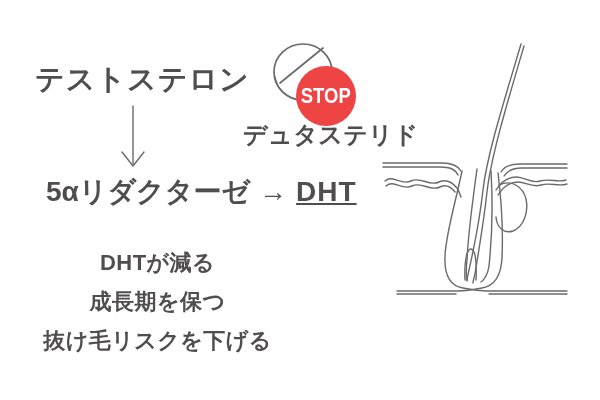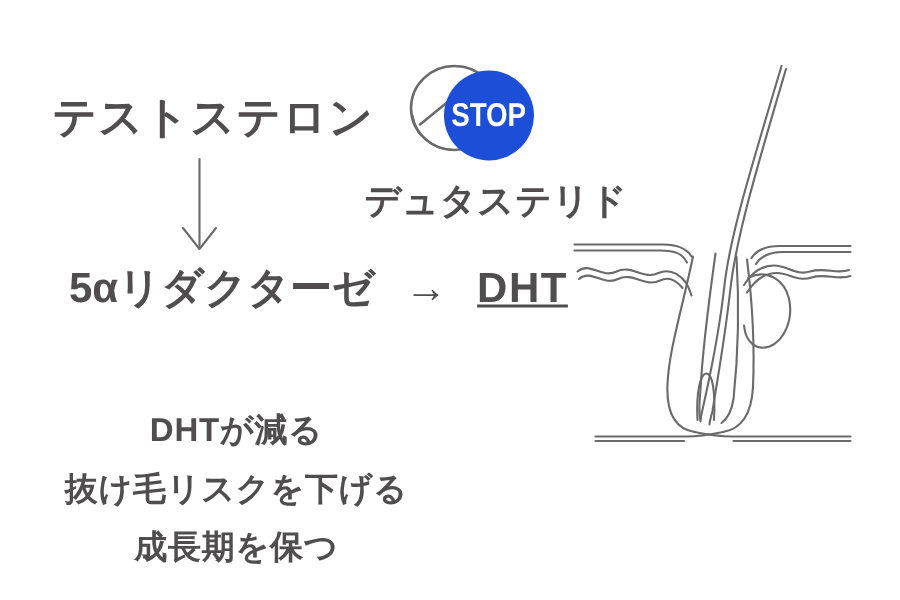--- a/index.html
+++ b/index.html
@@ -11,32 +11,32 @@
   .jp{
     position:absolute;
     color:#4f4d4d;
     font-weight:700;
     white-space:nowrap;
   }
   #testosterone{left:35px;top:66px;font-size:29px;line-height:27px;letter-spacing:1px;}
   #down-arrow{position:absolute;left:118px;top:104px;width:30px;height:70px;}
   #reductase-row{
     left:46px;top:177px;font-size:28px;line-height:30px;
-    display:flex;align-items:center;gap:18px;
+    display:flex;align-items:center;gap:7px;
   }
   #reductase-row .flow-arrow{font-size:28px;font-weight:400;padding:0 2px;}
   #reductase-row .product{letter-spacing:1px;text-decoration:underline;}
   #effects{
     left:40px;top:243px;width:235px;text-align:center;
-    font-size:22px;line-height:39px;letter-spacing:0.5px;margin-top:24px;
+    font-size:22px;line-height:39px;letter-spacing:0.5px;
   }
   #pill-icon{position:absolute;left:270px;top:40px;width:66px;height:64px;}
   #stop-badge{
-    position:absolute;left:296px;top:47px;width:60px;height:60px;
-    border-radius:50%;background:#1d4ed8;
+    position:absolute;left:296px;top:66px;width:60px;height:60px;
+    border-radius:50%;background:#ef4444;
     display:flex;align-items:center;justify-content:center;
   }
   #stop-badge span{
     color:#ffffff;font-weight:700;font-size:22px;
     transform:scaleX(0.84);letter-spacing:0px;
   }
   #drug-name{left:243px;top:125px;font-size:24px;line-height:19px;letter-spacing:0.5px;}
   #follicle{position:absolute;left:380px;top:30px;width:200px;height:310px;}
   svg .ln{fill:none;stroke:#6a6a6a;stroke-width:1.4;stroke-linecap:round;stroke-linejoin:round;}
   svg .ln2{fill:none;stroke:#6a6a6a;stroke-width:1.7;stroke-linecap:round;stroke-linejoin:round;}
@@ -52,22 +52,22 @@
 </svg>
 
 <div class="jp" id="reductase-row">
   <span>5αリダクターゼ</span>
   <span class="flow-arrow">→</span>
   <span class="product">DHT</span>
 </div>
 
 <div class="jp" id="effects">
   <div>DHTが減る</div>
+  <div>成長期を保つ</div>
   <div>抜け毛リスクを下げる</div>
-  <div>成長期を保つ</div>
 </div>
 
 <svg id="pill-icon" viewBox="0 0 66 64">
   <ellipse class="ln2" cx="33" cy="32" rx="29" ry="28"></ellipse>
   <line class="ln2" x1="10" y1="43" x2="53" y2="8"></line>
   <path class="ln" d="M5,37 C7,50 18,59 31,60"></path>
 </svg>
 
 <div id="stop-badge">
   <span>STOP</span>

